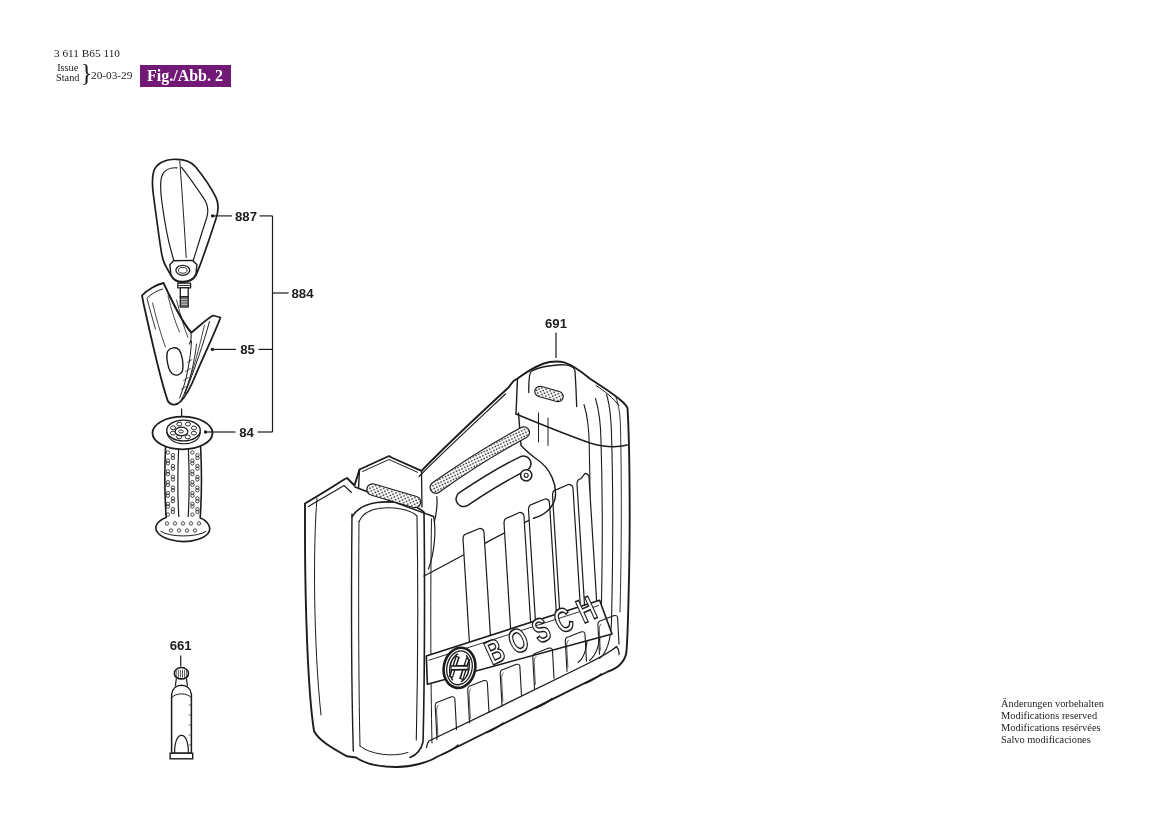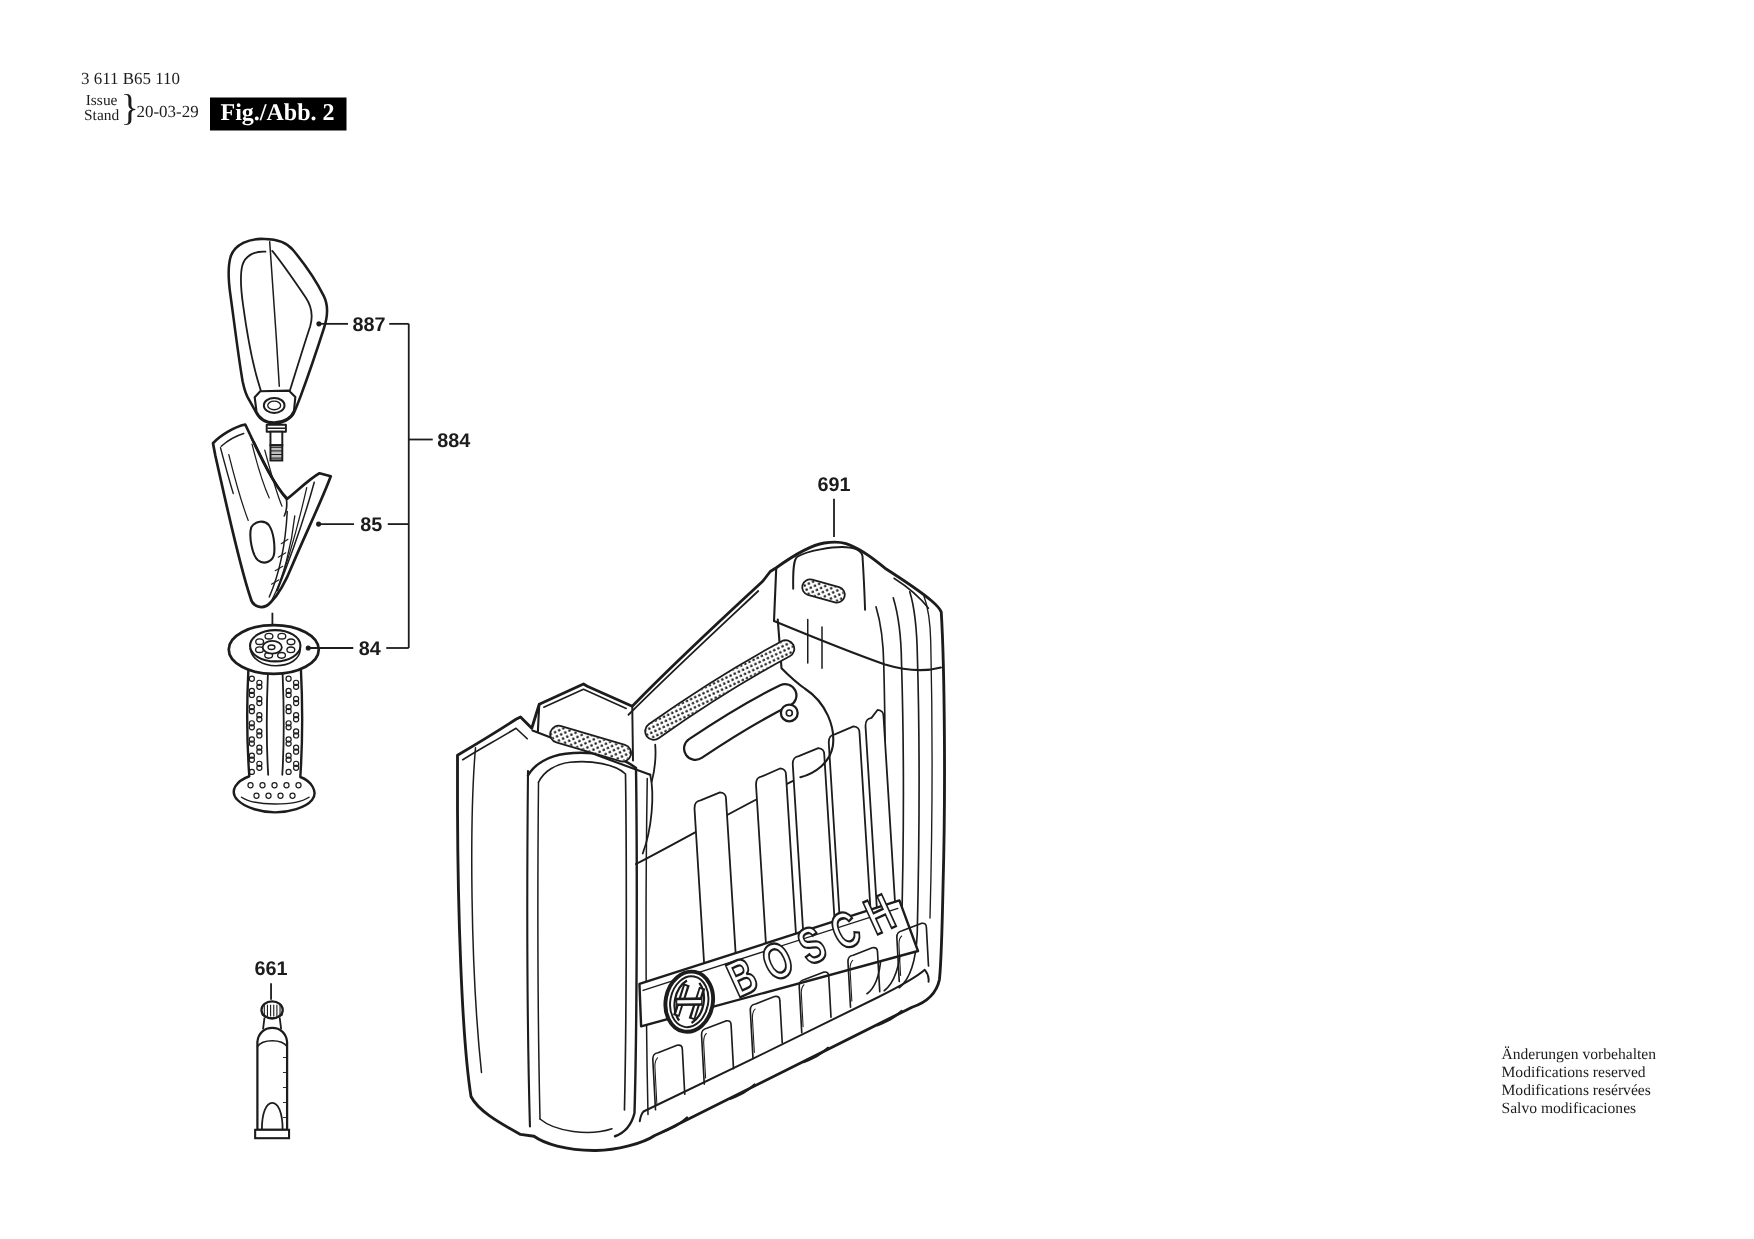--- a/index.html
+++ b/index.html
@@ -6,21 +6,21 @@
   html,body{margin:0;padding:0;background:#ffffff;}
   body{width:1169px;height:826px;position:relative;font-family:"Liberation Sans",sans-serif;color:#1c1c1c;overflow:hidden;}
   .t{position:absolute;white-space:nowrap;font-family:Liberation Serif, serif;}
 </style>
 </head>
 <body>
 <div class="t" style="left:54px;top:47px;font-size:11.3px;">3 611 B65 110</div>
 <div class="t" style="left:56px;top:63px;font-size:10.3px;line-height:10.3px;text-align:center;">Issue<br>Stand</div>
 <div class="t" style="left:80.5px;top:59px;font-size:25px;">}</div>
 <div class="t" style="left:91px;top:68.5px;font-size:11.3px;">20-03-29</div>
-<div class="t" style="left:139.5px;top:64.5px;width:91px;height:22.6px;background:#000000;color:#fff;font-size:16px;font-weight:bold;text-align:center;line-height:22.6px;">Fig./Abb.&nbsp;2</div>
+<div class="t" style="left:139.5px;top:64.5px;width:91px;height:22.6px;background:#701a75;color:#fff;font-size:16px;font-weight:bold;text-align:center;line-height:22.6px;">Fig./Abb.&nbsp;2</div>
 <div class="t" style="left:1001px;top:698px;font-size:10.4px;line-height:12.1px;">Änderungen vorbehalten<br>Modifications reserved<br>Modifications resérvées<br>Salvo modificaciones</div>
 <svg width="1169" height="826" viewBox="0 0 1169 826" style="position:absolute;left:0;top:0;" font-family="Liberation Sans, sans-serif">
 <defs>
 <pattern id="dt" width="3.05" height="3.05" patternUnits="userSpaceOnUse" patternTransform="rotate(-25)">
 <circle cx="1.0" cy="1.0" r="0.88" fill="#222222"></circle>
 </pattern>
 </defs>
 <path d="M176,159.3 C166,158.8 156.5,163 153.8,171 C151.8,177.5 152.1,186 153.6,196.5 C156.3,216 159.2,240 161.8,254.5 C162.9,259.8 164.2,263.8 166.2,266.8 L171,275.5 C173.5,280.3 178.5,282.5 183.2,282.3 C188.3,282.1 193.6,279.6 195.9,275.4 C197.2,272.5 198.8,268.3 200.4,264.2 C204.9,252 212.2,230.5 215.9,219 C218.5,211.2 218.9,203.5 215.9,197.4 C211.4,188.3 202.5,175.3 195.5,166.8 C190.9,161.2 183.5,159.2 176,159.3 Z" fill="#fff" stroke="#1c1c1c" stroke-width="1.7" stroke-linecap="round" stroke-linejoin="round"></path>
 <path d="M177,167.8 C169.5,167.3 163.4,170.5 161.6,176.8 C159.8,183.5 160.6,193 162,203 C164.4,220.5 168,240.5 171.8,253.5 L174.2,261.5" fill="none" stroke="#1c1c1c" stroke-width="1.2" stroke-linecap="round" stroke-linejoin="round"></path>
 <path d="M181.5,167.3 C187.5,174.5 197.5,189 203.8,198.3 C208,204.5 208.8,210.5 206.8,217.5 C202,232 196.1,251.5 192.6,262.5" fill="none" stroke="#1c1c1c" stroke-width="1.2" stroke-linecap="round" stroke-linejoin="round"></path>

